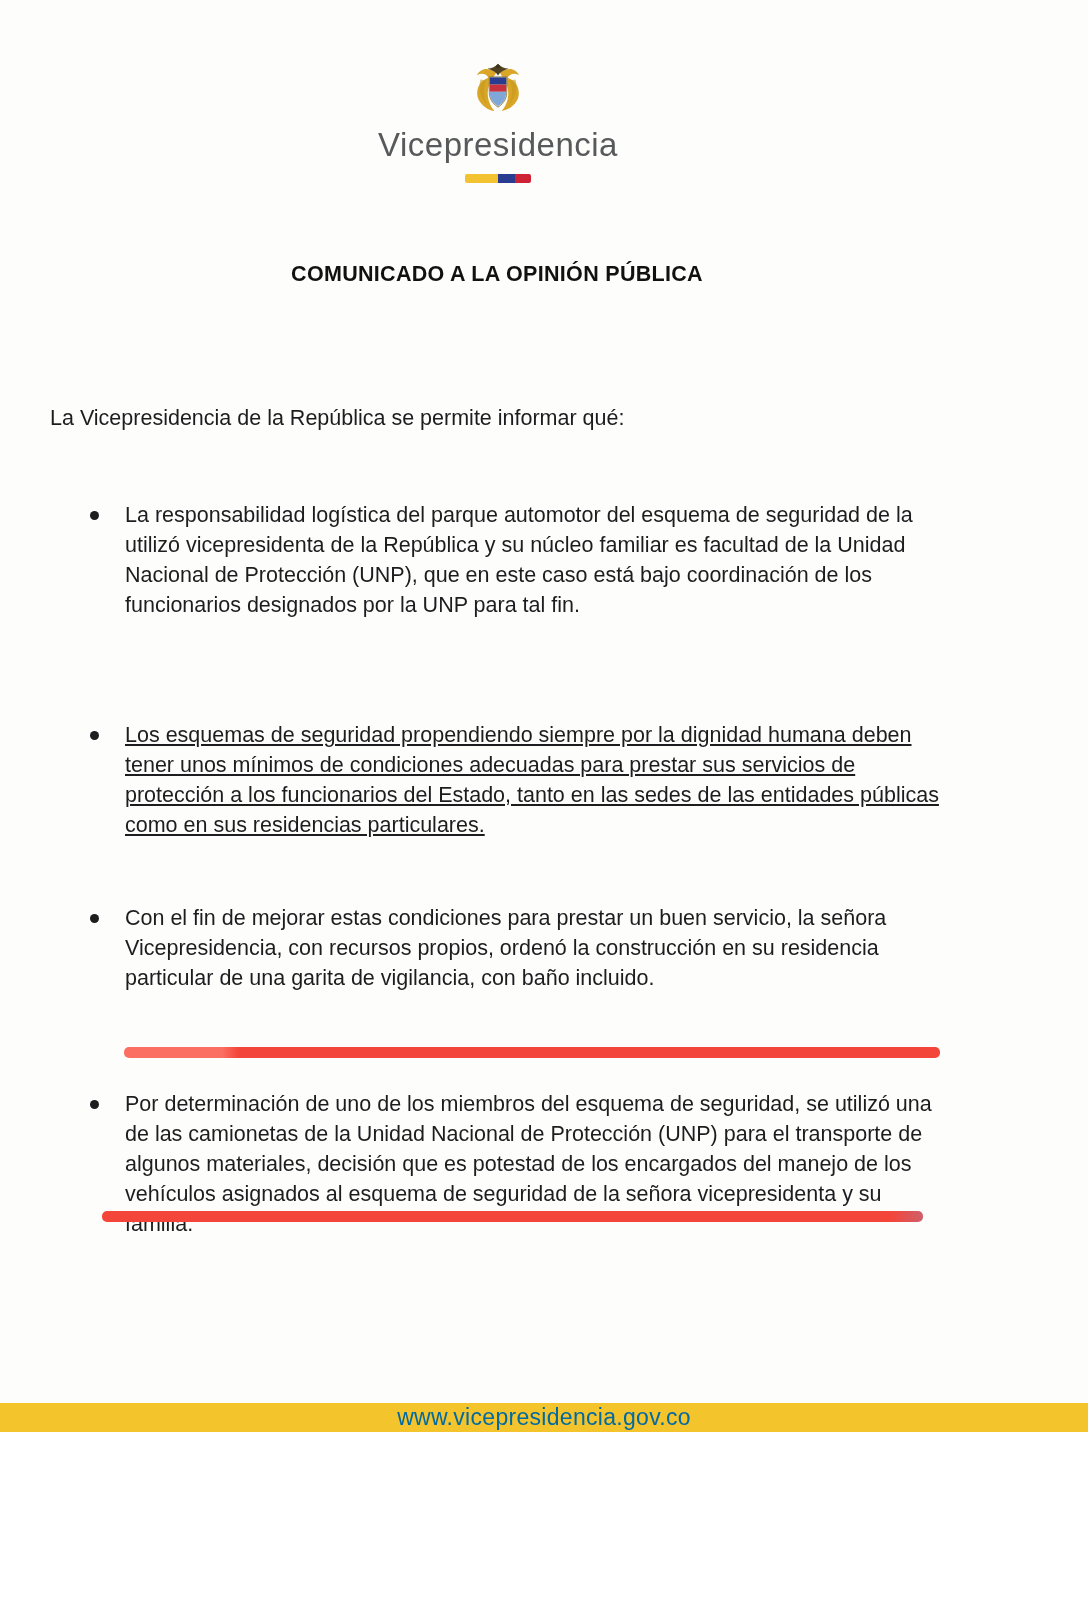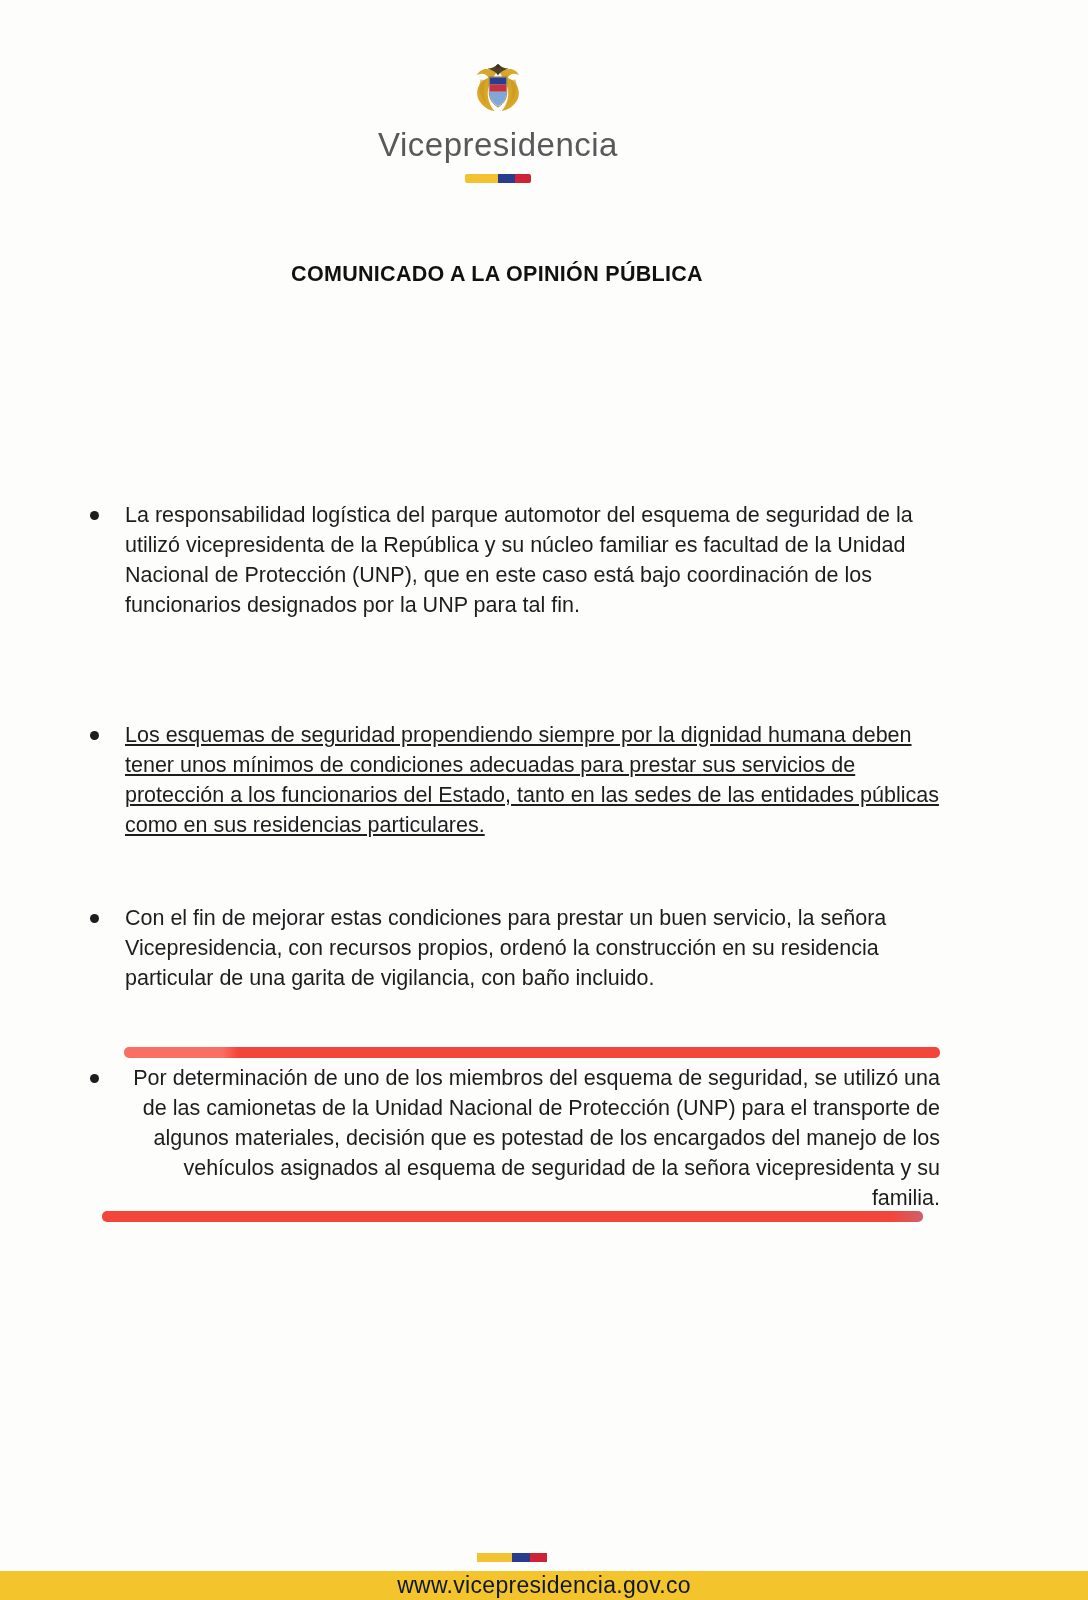--- a/index.html
+++ b/index.html
@@ -3,21 +3,21 @@
 <meta charset="utf-8">
 <title>Comunicado</title>
 <style>
   * { box-sizing: border-box; margin: 0; padding: 0; }
   html, body { background: #ffffff; }
   body { font-family: "Liberation Sans", sans-serif; }
 
   .page {
     position: relative;
     width: 1088px;
-    height: 1600px;
+    height: 1432px;
     margin: 0 auto;
     background: #fdfdfc;
     overflow: hidden;
     color: #1d1d1f;
   }
 
   
   .header {
     position: absolute;
     top: 60px; left: 0; right: 0;
@@ -80,21 +80,21 @@
   .bullet .btext {
     margin-left: 26px;
     width: 815px;
     font-size: 21.5px;
     line-height: 30px;
     color: #1d1d1f;
   }
   .bullet-1 { top: 500px; }
   .bullet-2 { top: 720px; text-decoration: underline; }
   .bullet-3 { top: 903px; }
-  .bullet-4 { top: 1063px; text-align: right; }
+  .bullet-4 { top: 1089px; }
 
   
   .marker-bar {
     position: absolute;
     height: 11px;
     border-radius: 5px;
   }
   .marker-bar-top {
     left: 124px; top: 1047px; width: 816px;
     background: linear-gradient(90deg, #fb6f62 0%, #fb6f62 12%, #f4453a 14%, #f4453a 100%);
@@ -119,21 +119,21 @@
     position: absolute;
     left: 0; bottom: 0;
     width: 100%; height: 29px;
     background: #f3c42c;
     display: flex;
     align-items: center;
     justify-content: center;
   }
   .footer-url {
     font-size: 23px;
-    color: #0f172a;
+    color: #0369a1;
     letter-spacing: 0.3px;
   }
 </style>
 </head>
 <body>
 
 <div class="page">
 
   <div class="header">
     <span class="coat-of-arms">
@@ -160,20 +160,21 @@
     <div class="logo-text">Vicepresidencia</div>
     <span class="logo-flag">
       <span class="y"></span>
         <span class="b"></span>
         <span class="r"></span>
     </span>
   </div>
 
   <h1 class="doc-title">COMUNICADO A LA OPINIÓN PÚBLICA</h1>
 
+  <p class="doc-intro">La Vicepresidencia de la República se permite informar qué:</p>
 
   <div class="bullet bullet-1">
     <span class="dot"></span>
     <span class="btext">La responsabilidad logística del parque automotor del esquema de seguridad de la utilizó vicepresidenta de la República y su núcleo familiar es facultad de la Unidad Nacional de Protección (UNP), que en este caso está bajo coordinación de los funcionarios designados por la UNP para tal fin.</span>
   </div>
 
   <div class="bullet bullet-2">
     <span class="dot"></span>
     <span class="btext">Los esquemas de seguridad propendiendo siempre por la dignidad humana deben tener unos mínimos de condiciones adecuadas para prestar sus servicios de protección a los funcionarios del Estado, tanto en las sedes de las entidades públicas como en sus residencias particulares.</span>
   </div>

